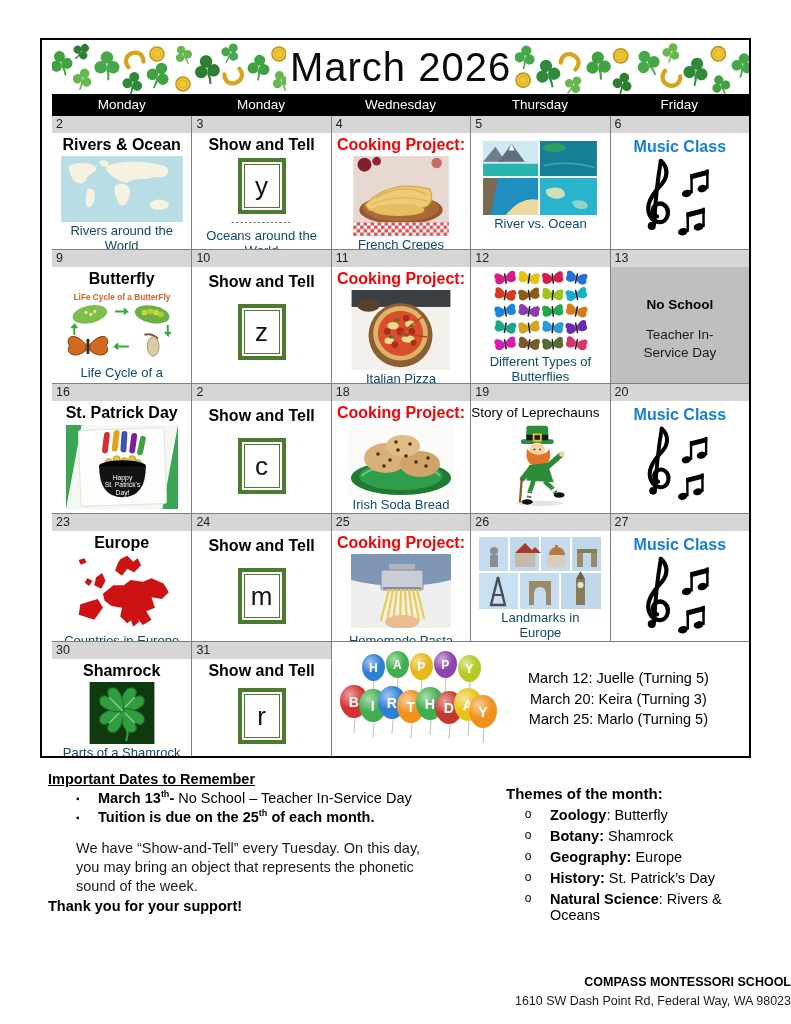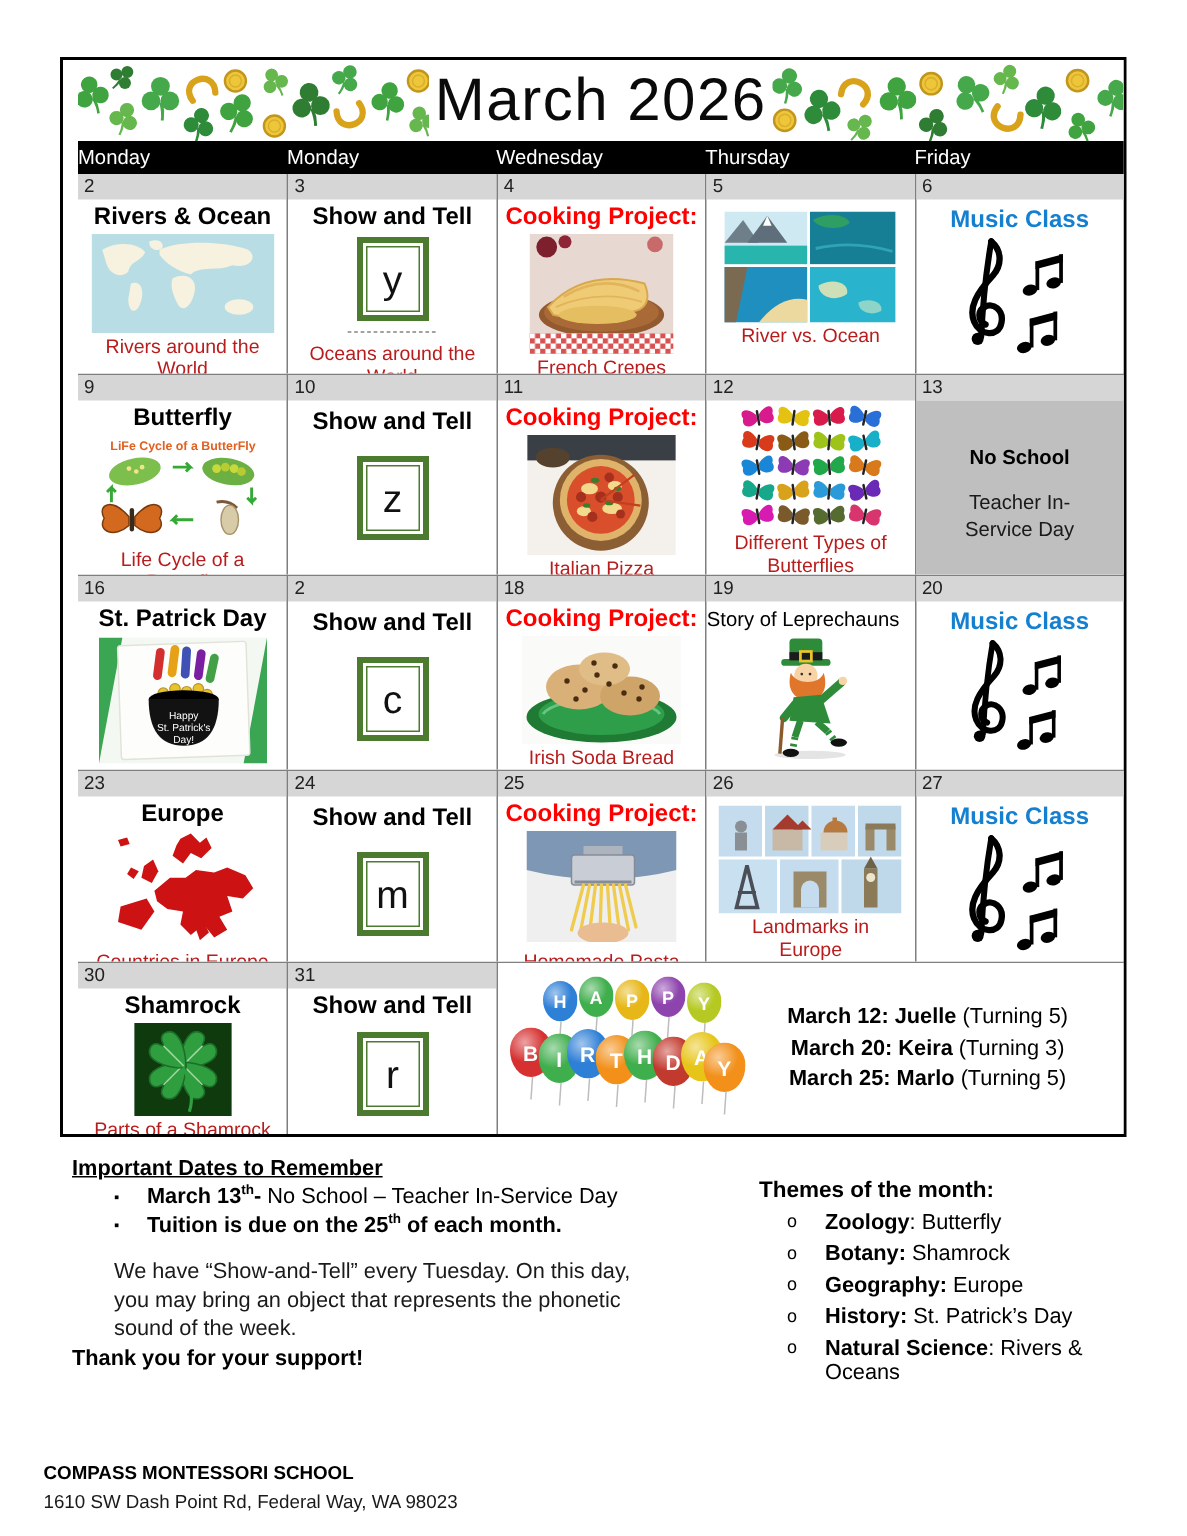--- a/index.html
+++ b/index.html
@@ -5,33 +5,33 @@
   html,body{margin:0;padding:0;background:#fff;}
   body{width:791px;font-family:"Liberation Sans",sans-serif;color:#000;}
   .page{width:791px;height:1024px;box-sizing:border-box;padding-top:38px;position:relative;overflow:hidden;}
 
   
   .calendar{margin-left:40px;width:711px;border:2px solid #000;box-sizing:border-box;background:#fff;padding-left:10px;}
   .banner{height:54px;display:flex;align-items:center;overflow:hidden;background:#fff;}
   .banner svg{height:54px;flex:1 1 0;min-width:0;}
   .banner-title{font-size:40px;letter-spacing:1px;white-space:nowrap;padding:0 4px;color:#0a0a0a;}
   .dow{display:flex;background:#000;color:#fff;}
-  .dow>div{flex:1;font-size:13.5px;padding:3px 0 4px;}
+  .dow>div{flex:1;text-align:center;font-size:13.5px;padding:3px 0 4px;}
   .week{display:grid;grid-template-columns:repeat(5,1fr);border-top:1px solid #7f7f7f;}
   .week.first{border-top:none;}
   .day{border-left:1px solid #7f7f7f;min-width:0;background:#fff;}
   .day:first-child{border-left:none;}
   .strip{background:#d6d6d6;height:17px;line-height:16px;font-size:12.5px;color:#222;padding-left:4px;box-sizing:border-box;}
   .content{overflow:hidden;position:relative;}
   .c116{height:116px}.c104{height:112px}.c110{height:110px}.c97{height:97px}
   .ctitle{font-weight:bold;font-size:16px;text-align:center;margin-top:3px;line-height:1.15;}
   .plain-title{font-size:13.5px;text-align:left;margin-top:4px;}
   .cooking .ctitle{color:#FF0000;}
   .music .ctitle{color:#1580D0;margin-top:5px;}
-  .caption{font-size:13px;text-align:center;line-height:1.12;margin-top:2px;padding:0 8px;color:#b91c1c;}
+  .caption{font-size:13px;text-align:center;line-height:1.12;margin-top:2px;padding:0 8px;color:#0c4a6e;}
   .imgwrap{display:flex;justify-content:center;margin-top:2px;}
   .mt6{margin-top:6px;}.mt8{margin-top:8px;}
 
   .letter-card{width:40px;height:48px;border:4px solid #4C7A2F;background:#fff;display:flex;align-items:center;justify-content:center;margin:4px auto 0;position:relative;}
   .letter-card.centered{margin-top:13px;}
   .letter-card::before{content:"";position:absolute;inset:2px;border:1.5px solid #4C7A2F;}
   .letter{font-size:26px;line-height:1;color:#111;position:relative;}
   .divider{text-align:center;color:#666;font-size:10px;letter-spacing:1px;margin-top:3px;line-height:1;}
 
   .noschool .content{background:#BFBFBF;}
@@ -57,39 +57,39 @@
 
   
   .merged{grid-column:3/6;display:flex;align-items:center;border-left:1px solid #7f7f7f;background:#fff;}
   .bday-cell{display:flex;align-items:center;width:100%;height:114px;}
   .balloons{position:relative;width:160px;height:100px;flex:0 0 auto;margin-left:6px;}
   .balloon{position:absolute;display:flex;align-items:center;justify-content:center;color:#fff;font-weight:bold;border-radius:50% 50% 50% 50%/46% 46% 54% 54%;}
   .balloon::after{content:"";position:absolute;top:99%;left:50%;width:1px;height:15px;background:#bdbdbd;transform:rotate(4deg);}
   .b-sm{width:23px;height:27px;font-size:12px;}
   .b-lg{width:28px;height:33px;font-size:14px;}
   .bday-text{flex:1;text-align:center;font-size:14.5px;line-height:1.42;padding-right:10px;}
-  .bb{font-weight:bold;text-align:right;}
+  .bb{font-weight:normal;text-align:right;}
 
   
   .notes{display:flex;margin:13px 40px 0 48px;}
   .notes-left{width:430px;flex:0 0 auto;}
   .notes-h{font-weight:bold;text-decoration:underline;font-size:14.5px;}
   .brow{display:flex;margin-top:3px;}
   .bmark{width:22px;margin-left:28px;font-size:10px;padding-top:3px;flex:0 0 auto;}
   .btext{font-size:14.5px;}
   .bpara{margin:14px 0 0 28px;font-size:14.5px;line-height:1.32;width:362px;color:#1a1a1a;}
   .bclose{font-weight:bold;font-size:14.5px;margin-top:2px;}
   sup{font-size:9px;vertical-align:super;line-height:0;}
   .notes-right{margin-left:28px;margin-top:14px;}
   .th-h{font-weight:bold;font-size:15px;}
   .trow{display:flex;margin-top:5px;font-size:14.5px;}
   .tmark{width:44px;text-align:center;font-size:12px;flex:0 0 auto;}
 
   
-  .footer{text-align:left;margin-top:50px;font-size:12.5px;line-height:1.5;color:#1a1a1a;margin-left:29px;}
+  .footer{text-align:right;margin-top:50px;font-size:12.5px;line-height:1.5;color:#1a1a1a;margin-left:29px;}
   .f1{font-weight:bold;color:#000;}
 </style>
 </head>
 <body>
 
 <svg style="position:absolute;width:0;height:0" aria-hidden="true">
   <defs>
     <g id="clv">
       <circle cx="0" cy="-5.2" r="5"></circle>
         <circle cx="-5" cy="2.6" r="5"></circle>

